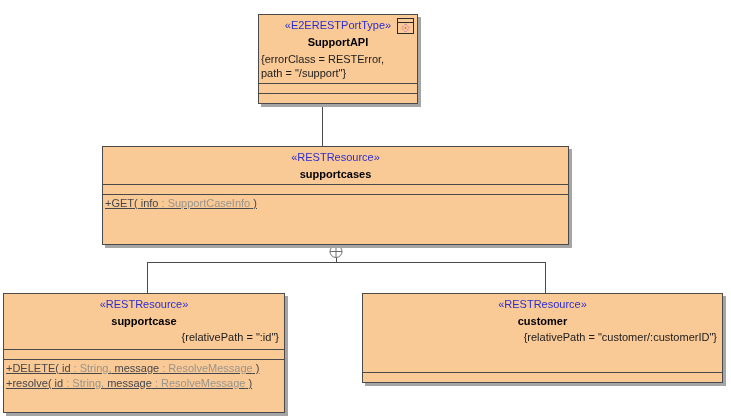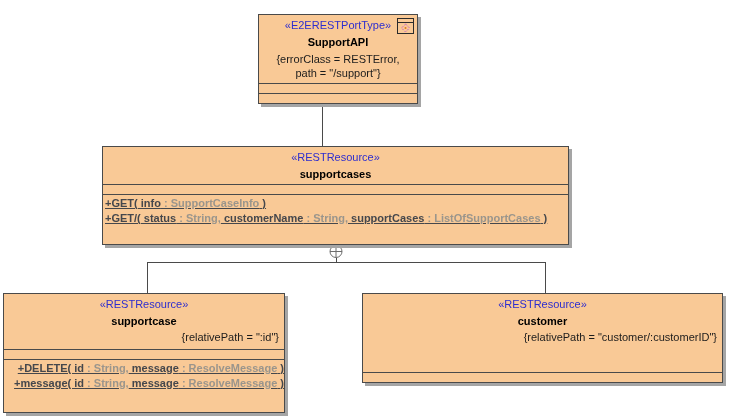--- a/index.html
+++ b/index.html
@@ -9,29 +9,29 @@
   }
   .uml-box {
     position:absolute; box-sizing:border-box;
     background:var(--box-fill); border:1px solid var(--box-border);
     box-shadow:3px 3px 0 var(--shadow);
     display:flex; flex-direction:column;
   }
   .comp { box-sizing:border-box; }
   .comp-name { flex:1 1 auto; position:relative; }
   .comp-attrs { flex:0 0 auto; border-top:1px solid var(--box-border); }
-  .comp-ops  { flex:0 0 auto; border-top:1px solid var(--box-border); padding:1px 0 4px 0; overflow:hidden;font-weight:bold; }
+  .comp-ops  { flex:0 0 auto; border-top:1px solid var(--box-border); padding:1px 0 4px 0; overflow:hidden; }
   .stereotype {
     text-align:center; color:var(--stereo); font-size:11px; line-height:13px; padding-top:4px;
   }
   .class-name {
     text-align:center; color:#000000; font-size:11px; font-weight:bold; line-height:13px; padding-top:4px;
   }
   .props-left {
-    color:#1c1c1c; font-size:11px; line-height:14px; padding:3px 2px 0 2px; text-align:center;
+    color:#1c1c1c; font-size:11px; line-height:14px; padding:3px 2px 0 2px; text-align:left;
   }
   .props-left div { white-space:nowrap; }
   .props-right {
     color:#1c1c1c; font-size:11px; line-height:13px; padding:3px 5px 0 2px; text-align:right; white-space:nowrap;
   }
   .op-row {
     color:var(--op-dark); font-size:11px; line-height:15px; padding-left:2px;
     text-decoration:underline; white-space:nowrap;
   }
   .seg-light { color:var(--op-light); }
@@ -82,34 +82,33 @@
   </div>
 
   <div class="uml-box" style="left:102px; top:146px; width:467px; height:99px;">
     <div class="comp comp-name">
       <div class="stereotype">«RESTResource»</div>
       <div class="class-name">supportcases</div>
     </div>
     <div class="comp comp-attrs" style="flex-basis:10px;"></div>
     <div class="comp comp-ops" style="flex-basis:50px;">
         <div class="op-row"><span class="seg-dark">+GET( info</span><span class="seg-light"> : SupportCaseInfo</span><span class="seg-dark"> )</span></div>
-        <div class="op-row"><span class="seg-dark">+GET/( status</span><span class="seg-light"> : String,</span><span class="seg-dark"> customerName</span><span class="seg-light"> : String,</span><span class="seg-dark"> supportCases</span><span class="seg-light"> : ListOfSupportCases</span><span class="seg-dark"> )</span></div>
       </div>
   </div>
 
   <div class="uml-box" style="left:3px; top:293px; width:282px; height:120px;">
     <div class="comp comp-name">
       <div class="stereotype">«RESTResource»</div>
       <div class="class-name">supportcase</div>
       <div class="props-right">{relativePath = ":id"}</div>
     </div>
     <div class="comp comp-attrs" style="flex-basis:10px;"></div>
-    <div class="comp comp-ops" style="flex-basis:53px;text-align:right;">
+    <div class="comp comp-ops" style="flex-basis:53px;">
         <div class="op-row"><span class="seg-dark">+DELETE( id</span><span class="seg-light"> : String,</span><span class="seg-dark"> message</span><span class="seg-light"> : ResolveMessage</span><span class="seg-dark"> )</span></div>
-        <div class="op-row"><span class="seg-dark">+message( id</span><span class="seg-light"> : String,</span><span class="seg-dark"> message</span><span class="seg-light"> : ResolveMessage</span><span class="seg-dark"> )</span></div>
+        <div class="op-row"><span class="seg-dark">+resolve( id</span><span class="seg-light"> : String,</span><span class="seg-dark"> message</span><span class="seg-light"> : ResolveMessage</span><span class="seg-dark"> )</span></div>
       </div>
   </div>
 
   <div class="uml-box" style="left:362px; top:293px; width:361px; height:90px;">
     <div class="comp comp-name">
       <div class="stereotype">«RESTResource»</div>
       <div class="class-name">customer</div>
       <div class="props-right">{relativePath = "customer/:customerID"}</div>
     </div>
     <div class="comp comp-attrs" style="flex-basis:10px;"></div>

